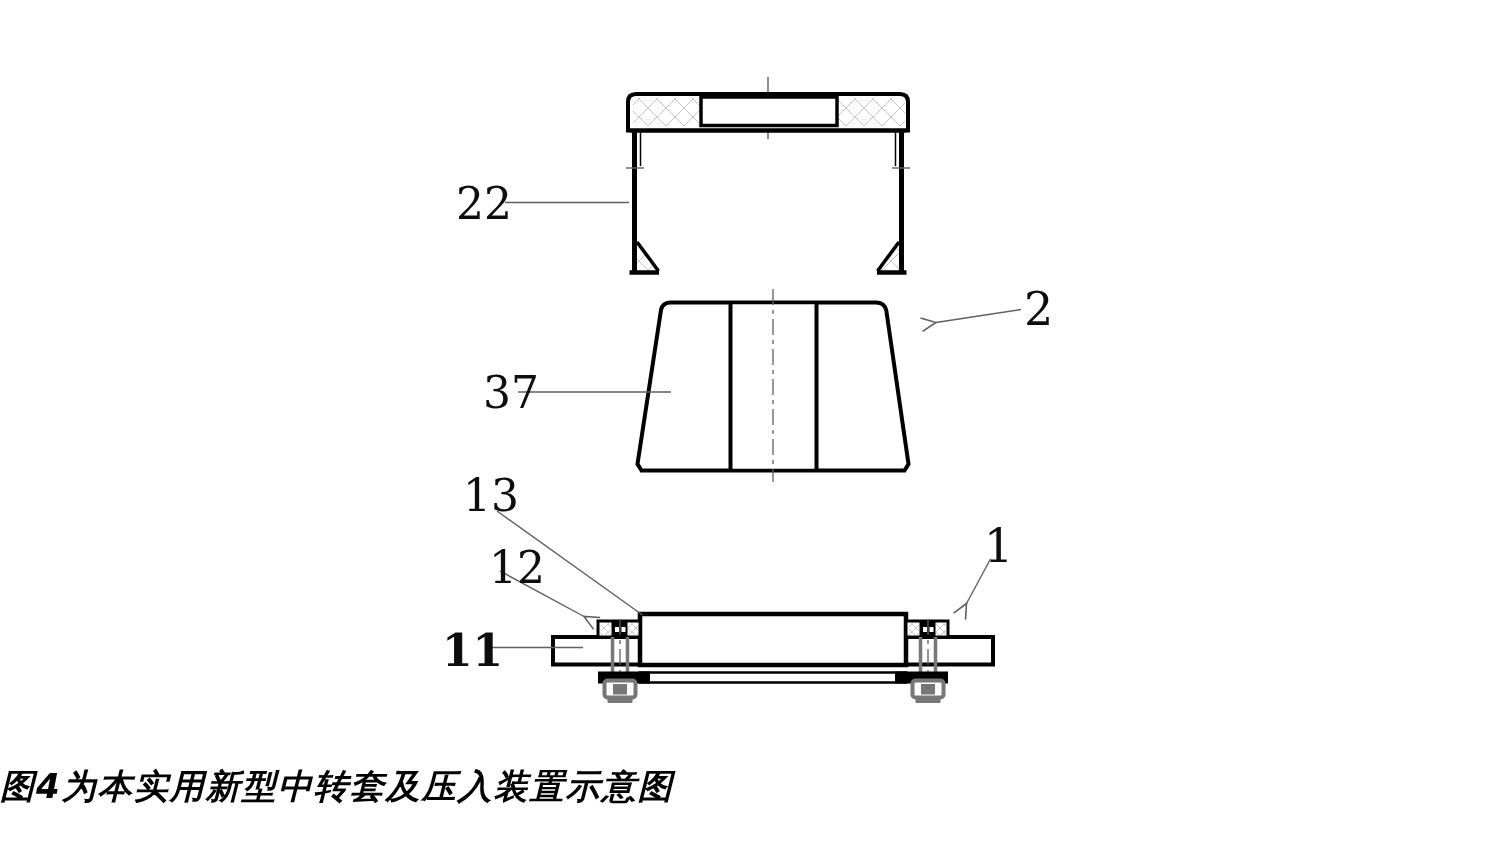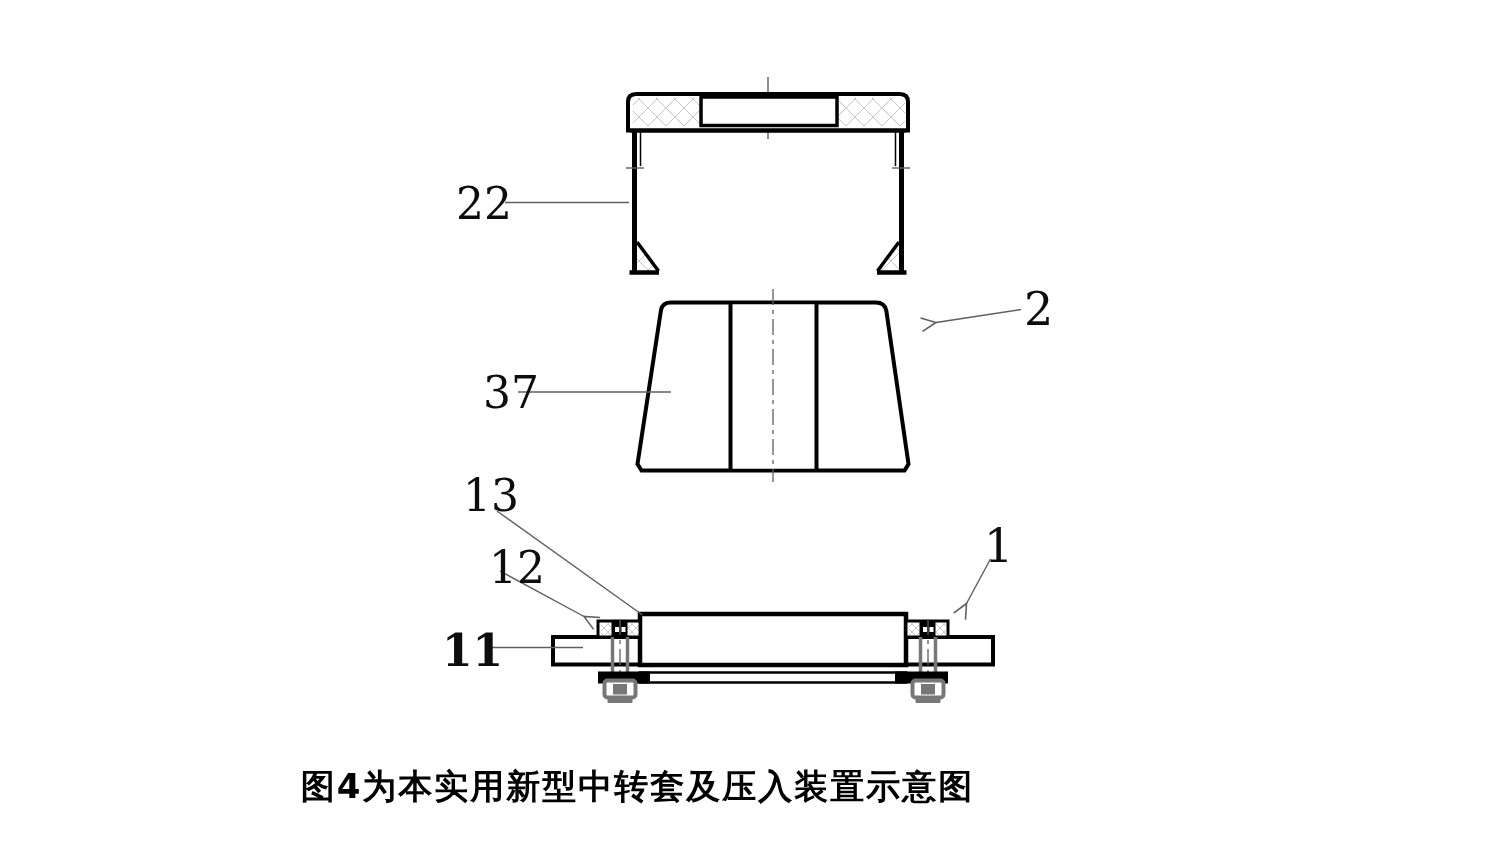--- a/index.html
+++ b/index.html
@@ -29,26 +29,26 @@
     font-size:44px;
     line-height:1;
     color:#0d0d0d;
     white-space:nowrap;
   }
   .callout.big{font-size:46px;}
   
   .caption{
     position:absolute;
     left:0; top:764px; width:100%;
-    text-align:center;
     font-family:"DejaVu Sans", sans-serif;
     font-weight:700;
     font-size:34px;
     letter-spacing:2px;
     color:#000;
+    font-style:italic;
   }
 </style>
 </head>
 <body>
 
 <div class="page">
 
   <svg width="1510" height="850" viewBox="0 0 1510 850">
     <defs>
       <pattern id="hatchL" width="18" height="18" patternUnits="userSpaceOnUse">

